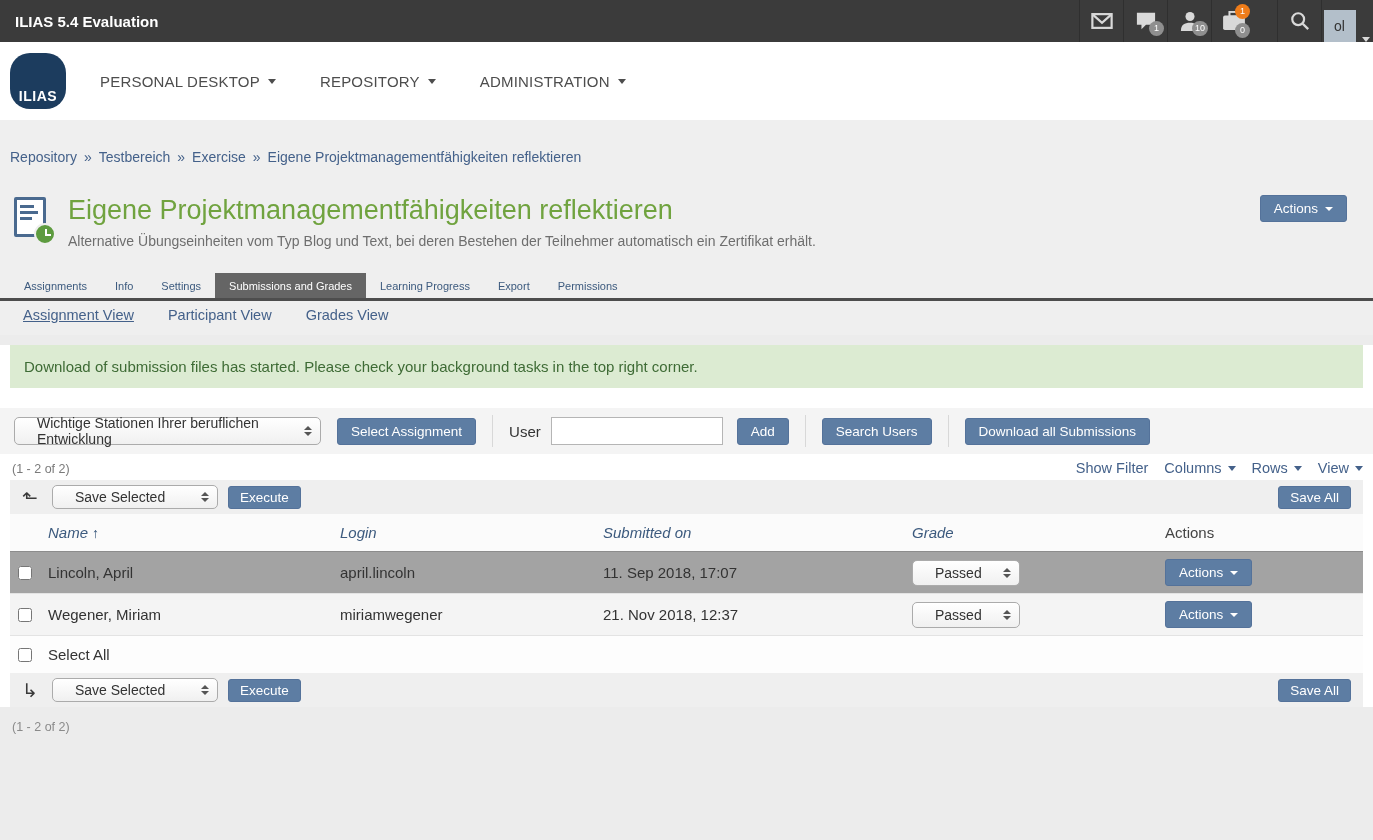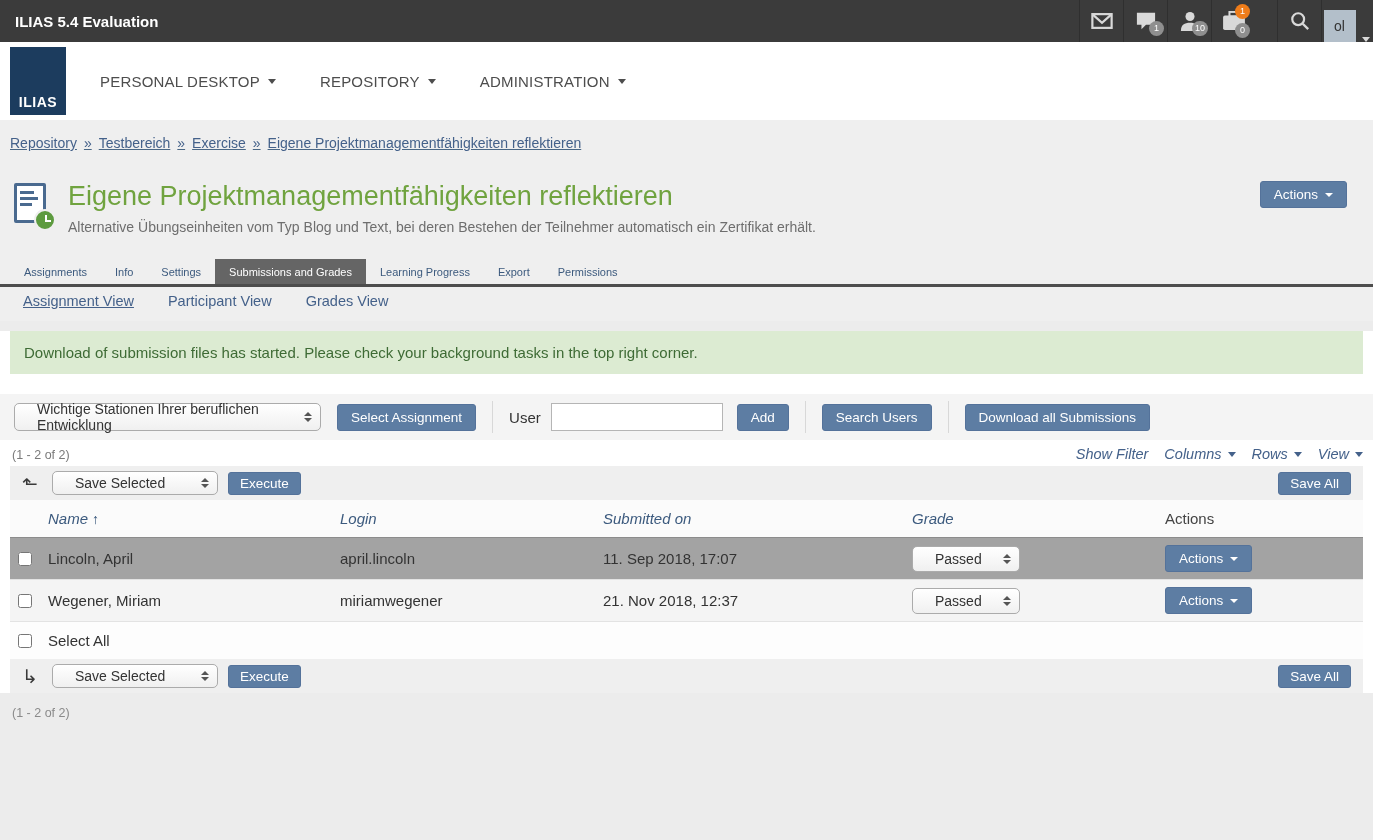--- a/index.html
+++ b/index.html
@@ -20,31 +20,31 @@
     border-left:1px solid #2f2f2f; padding-right:2px; cursor:pointer; }
   .avatar { width:32px; height:32px; background:#b3bfca; color:#333; font-size:14px;
     display:flex; align-items:center; justify-content:center; }
   .caret { display:inline-block; width:0; height:0; border-left:4px solid transparent;
     border-right:4px solid transparent; border-top:5px solid currentColor; }
   .topbar .caret { color:#d9d9d9; }
   .top-spacer { width:22px; }
 
   
   .header { height:78px; background:#fff; display:flex; align-items:center; }
-  .logo { width:56px; height:68px; background:#1c3c5e; margin-left:10px; position:relative; }
+  .logo { width:56px; height:56px; background:#1c3c5e; margin-left:10px; position:relative;border-radius:20px; }
   .logo span { position:absolute; bottom:5px; left:0; right:0; text-align:center; color:#fff;
     font-size:14px; font-weight:bold; letter-spacing:0.5px; }
   .mainnav { display:flex; gap:44px; margin-left:34px; }
   .mainnav .nav-item { color:#4d4d4d; font-size:15px; letter-spacing:0.2px; cursor:pointer;
     display:flex; align-items:center; gap:8px; }
   .mainnav .caret { color:#4d4d4d; }
 
   
   .headsection { background:#efefef; }
-  .breadcrumb { padding:15px 10px 4px 10px; font-size:14px; color:#4a6785;text-decoration:underline; }
+  .breadcrumb { padding:29px 10px 4px 10px; font-size:14px; color:#4a6785; }
   .breadcrumb a { color:#44618a; text-decoration:none; cursor:pointer; }
   .bc-sep { margin:0 7px; color:#44618a; }
 
   .titleblock { display:flex; align-items:flex-start; padding:26px 26px 0 14px; }
   .objicon { width:42px; height:46px; position:relative; flex:0 0 auto; margin-top:2px; }
   .objicon .doc { width:32px; height:40px; border:3px solid #4a6a8f; background:#fff; border-radius:2px; }
   .objicon .line { position:absolute; left:6px; height:3px; background:#4a6a8f; }
   .objicon .clock { position:absolute; right:0; bottom:-2px; width:22px; height:22px; border-radius:50%;
     background:#5d9b3f; border:2px solid #efefef; }
   .objicon .clock:before { content:""; position:absolute; left:9px; top:4px; width:2px; height:7px; background:#fff; }
@@ -79,21 +79,21 @@
   .stepper .up { border-bottom:4px solid #555; }
   .stepper .down { border-top:4px solid #555; }
 
   .userlabel { font-size:15px; color:#333; margin-right:10px; }
   .textinput { width:172px; height:28px; border:1px solid #b5b5b5; background:#fff; font-size:14px;
     padding:0 6px; font-family:inherit; }
 
   .sectionhead { margin:22px 10px 0 12px; color:#8f8f8f; font-size:19px; font-weight:400; letter-spacing:0.3px; }
   .tablecontrols { display:flex; justify-content:space-between; align-items:flex-end; margin:6px 10px 4px 12px; }
   .pagecount { font-size:12.5px; color:#7a7a7a; }
-  .viewcontrols { display:flex; gap:16px; font-size:14.5px; color:#44618a; align-items:flex-end;font-style:italic; }
+  .viewcontrols { display:flex; gap:16px; font-size:14.5px; color:#44618a; align-items:flex-end; }
   .viewcontrols .vc { cursor:pointer; display:flex; align-items:center; gap:6px; }
   .viewcontrols .caret { color:#44618a; }
 
   .tablewrap { margin:2px 10px 0 10px; }
   .cmdbar { background:#efefef; display:flex; align-items:center; padding:5px 12px; gap:10px; height:34px; }
   .cornerarrow { font-size:19px; color:#3a3a3a; line-height:1; margin-right:4px; }
   .cmdbar .selectbox { width:166px; height:24px; }
   .cmdbar .btn { padding:3px 11px; }
   .cmdbar .spacer { flex:1; }
 

